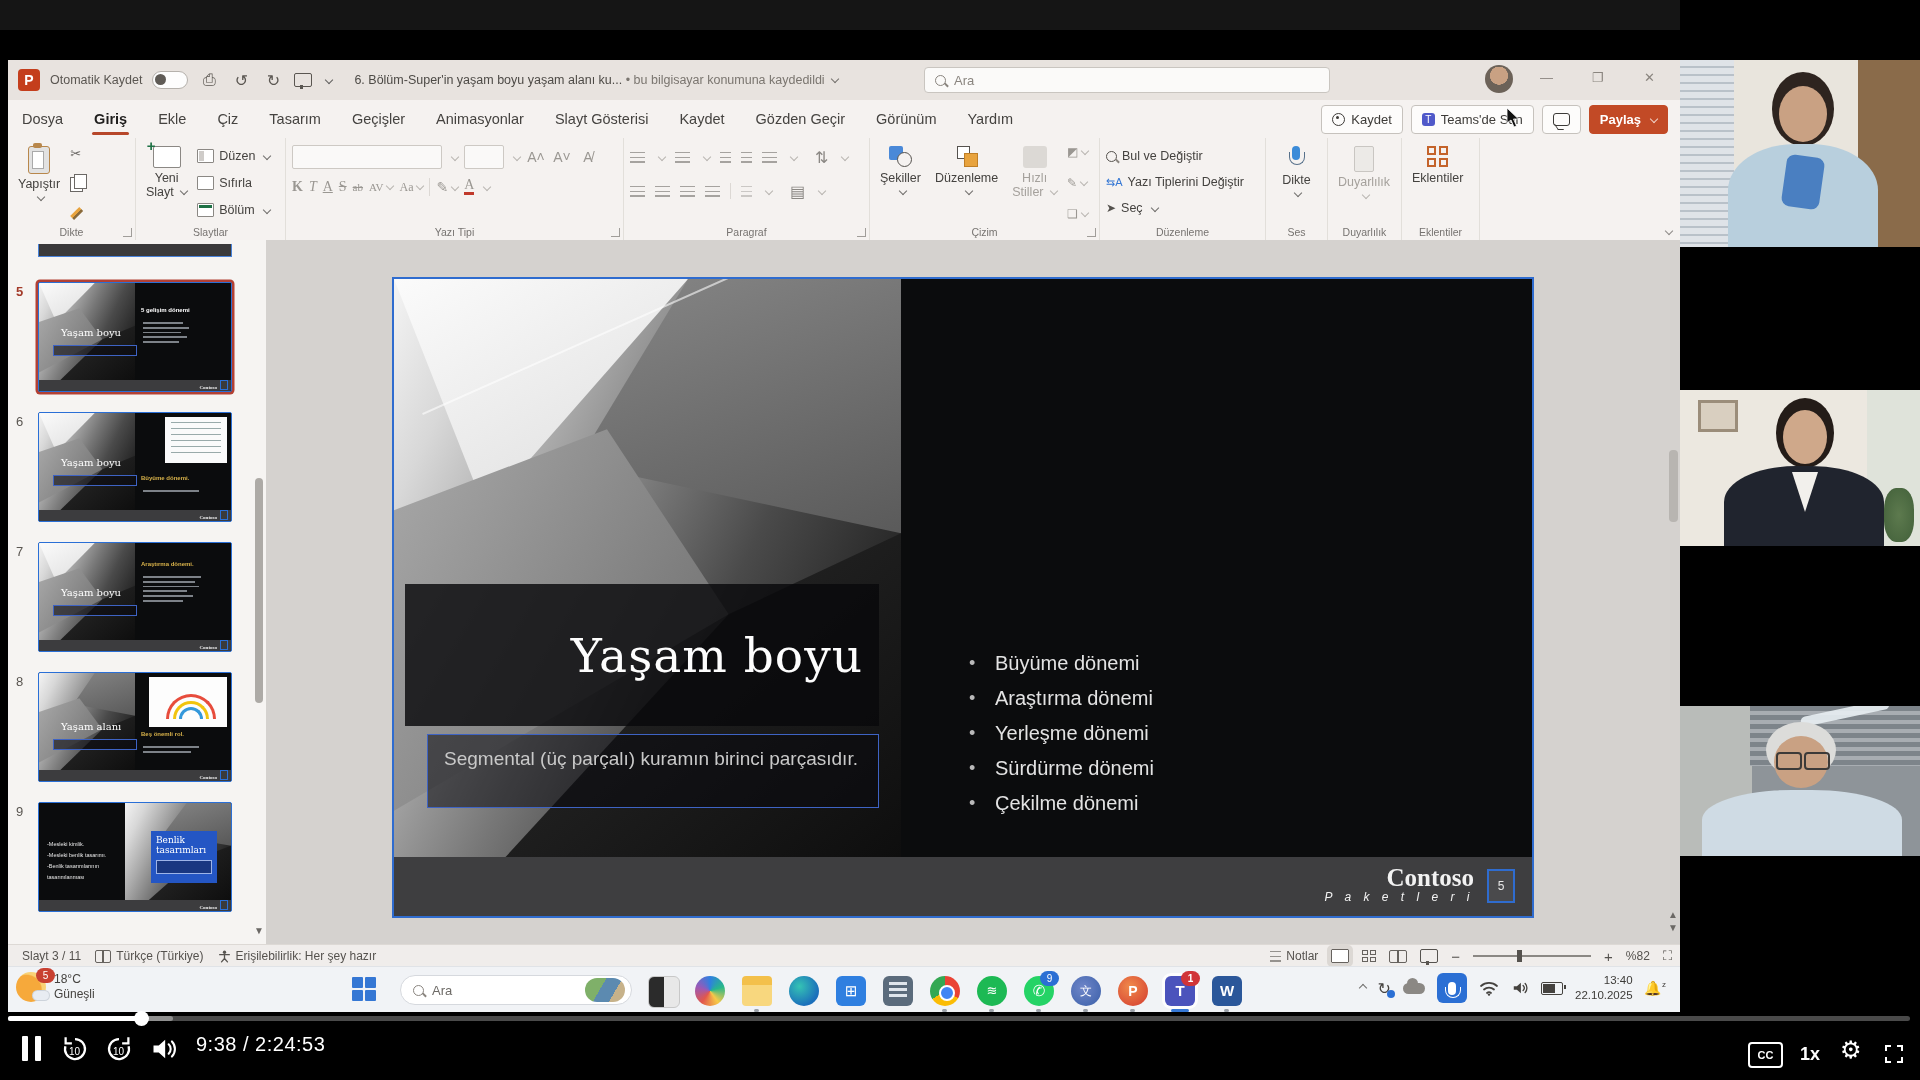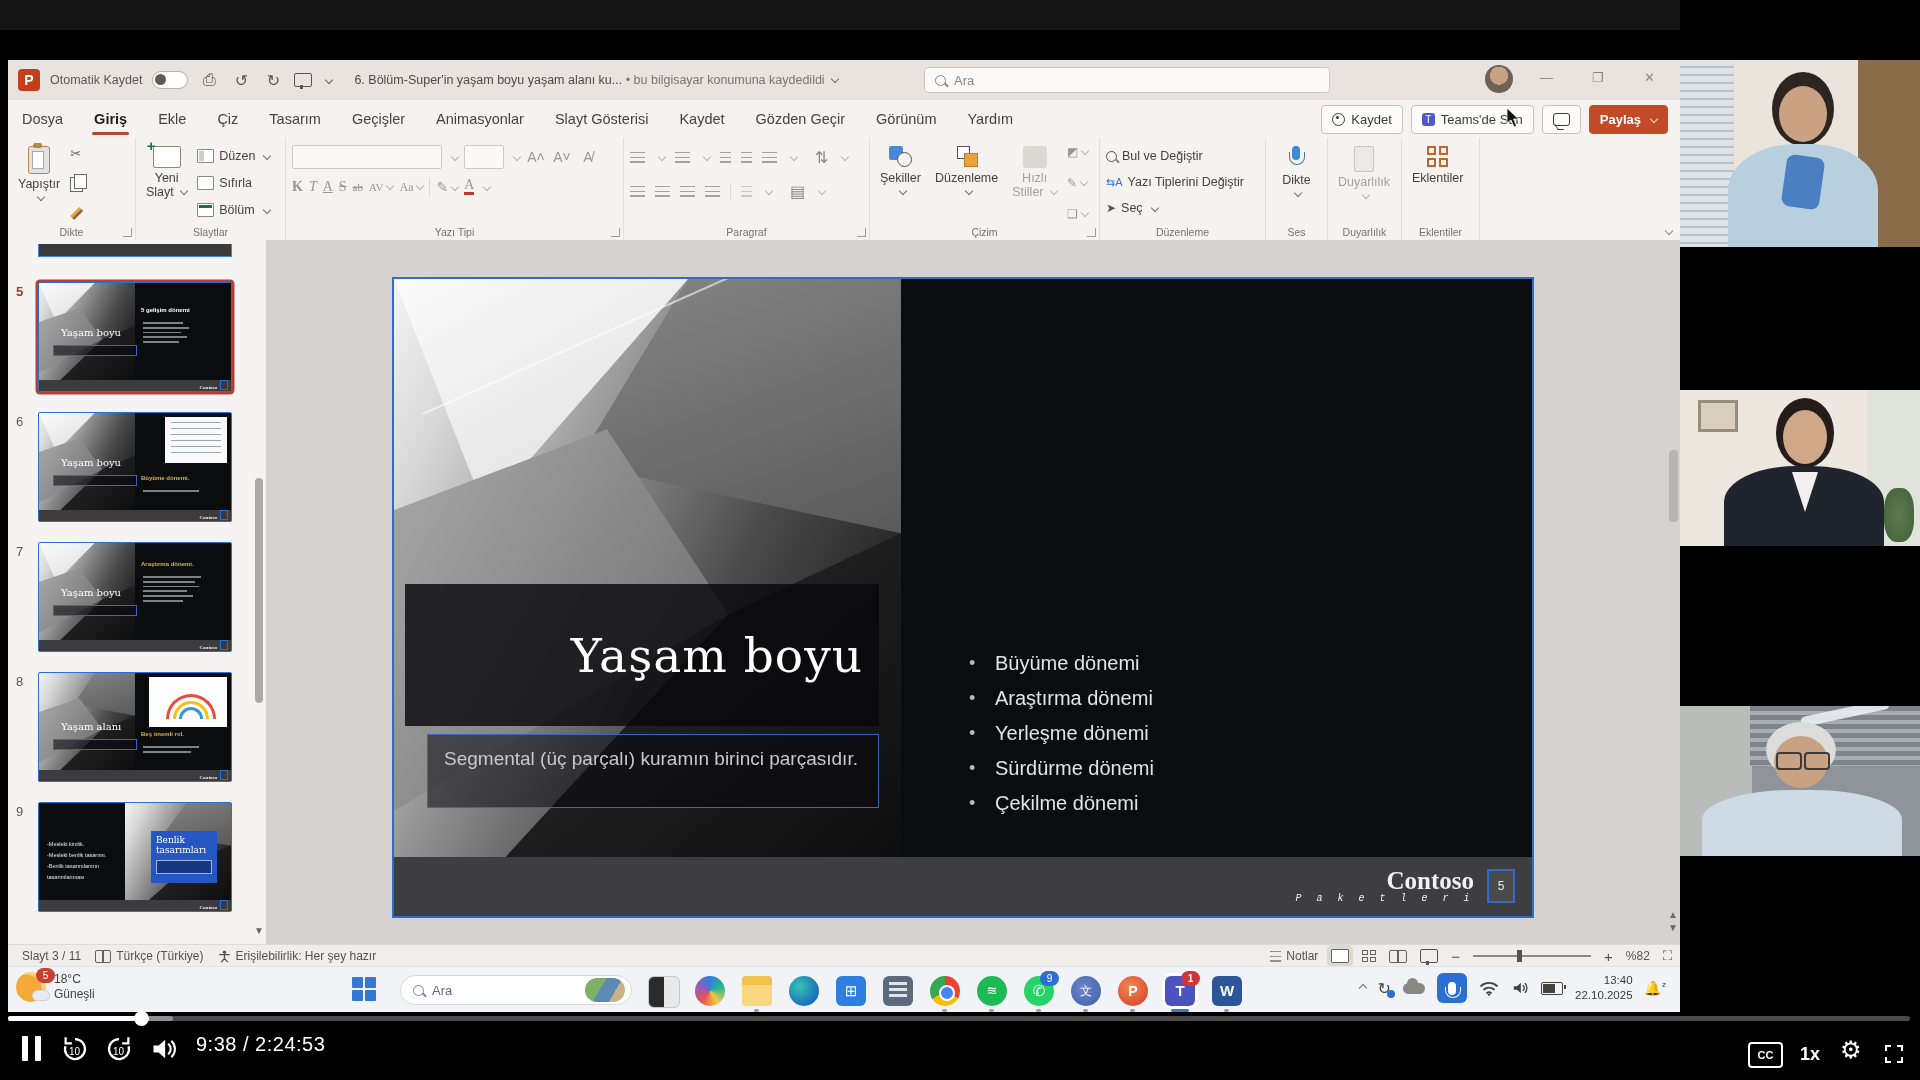--- a/index.html
+++ b/index.html
@@ -122,21 +122,21 @@
   #stitle{font-family:"DejaVu Serif",serif;font-size:47px;color:#fdfdfd;letter-spacing:1px}
   #ssubbox{position:absolute;left:33px;top:455px;width:452px;height:74px;border:1.5px solid #3e63c4;background:rgba(10,10,14,.55);box-sizing:border-box;padding:13px 16px}
   #ssub{font-size:19px;color:#c9c9c9}
   #sheading{position:absolute;left:571px;top:303px;font-size:33px;color:#fff}
   #sbullets{position:absolute;left:575px;top:367px;list-style:none;margin:0;padding:0}
   #sbullets li{display:flex;align-items:center;height:35px;font-size:20px;color:#e3e3e3}
   #sbullets li::before{content:"•";color:#b9b9b9;width:26px;font-size:18px}
   #sstrip{position:absolute;left:0;bottom:0;width:100%;height:59px;background:#3e3e40}
   #scontoso{position:absolute;right:58px;bottom:12px;text-align:right;color:#f2f2f2}
   #scontoso .c1{font-family:"Liberation Serif",serif;font-weight:bold;font-size:25px;line-height:1}
-  #scontoso .c2{font-family:Liberation Mono, monospace;font-style:italic;font-size:10px;letter-spacing:4.5px}
+  #scontoso .c2{font-family:Liberation Sans, sans-serif;font-style:italic;font-size:12px;letter-spacing:4.5px}
   #snumbox{position:absolute;right:17px;bottom:13px;width:24px;height:30px;border:2px solid #2f6ccf;background:#4a4a4c;color:#e8e8e8;font-size:12px;display:flex;align-items:center;justify-content:center}
   .cscroll{position:absolute;right:2px;top:210px;width:9px;height:72px;background:#b8b5b1;border-radius:4px}
   .cnav{position:absolute;right:1px;bottom:10px;width:12px;text-align:center;color:#6b6865;font-size:10px;line-height:13px}
   
   #statusbar{position:absolute;left:0;top:884px;width:100%;height:22px;background:#f0edeb;border-top:1px solid #ddd9d5;font-size:12px;color:#55524e;display:flex;align-items:center}
   .st{margin-left:14px;white-space:nowrap;display:flex;align-items:center;gap:5px}
   .bookico{width:14px;height:11px;border:1.4px solid #66625e;border-radius:2px;background:linear-gradient(90deg,transparent 46%,#66625e 46%,#66625e 54%,transparent 54%)}
   .stright{position:absolute;right:8px;top:0;height:22px;display:flex;align-items:center;gap:13px}
   .vico{width:16px;height:12px;border:1.4px solid #66625e;border-radius:1px;position:relative}
   .vico.sel{outline:4px solid #dcd8d4;background:#fff}

